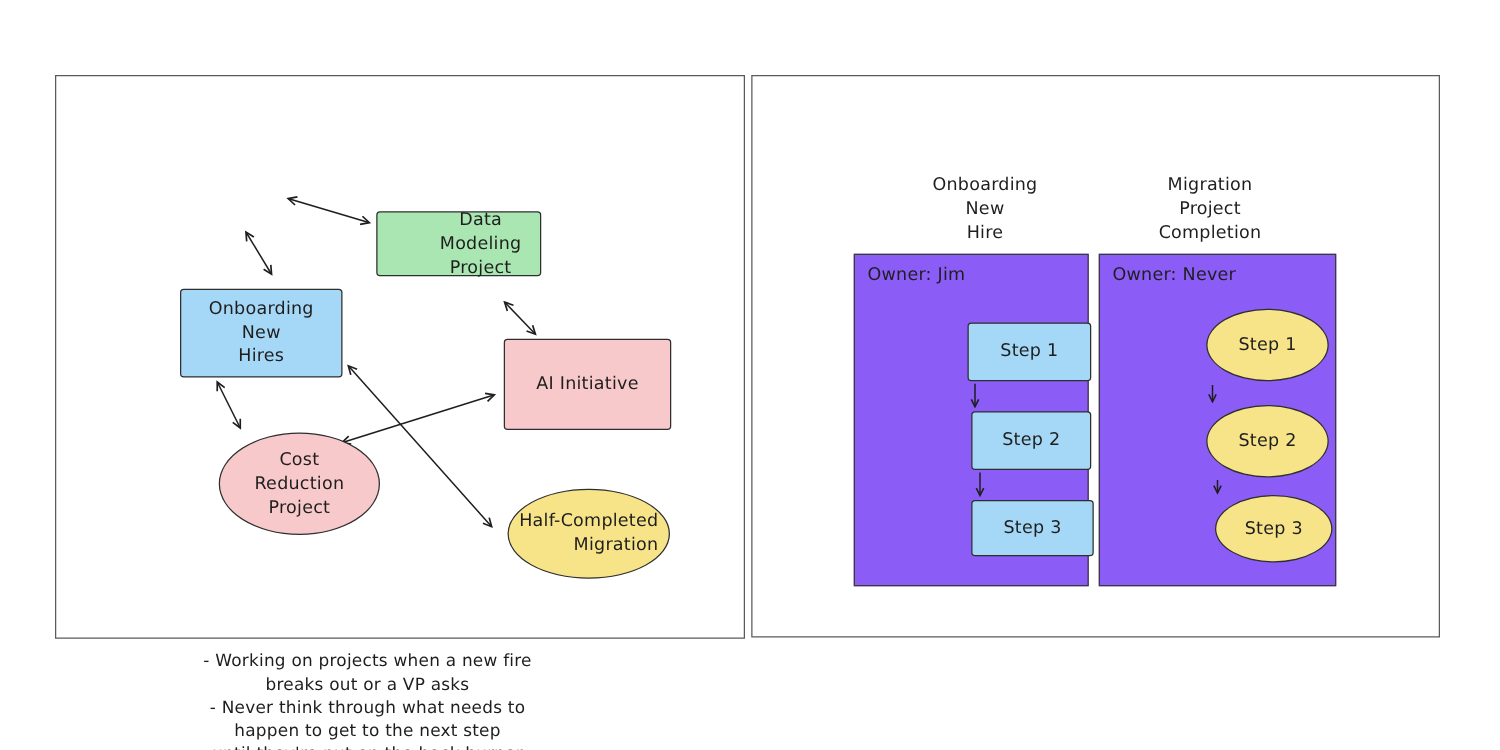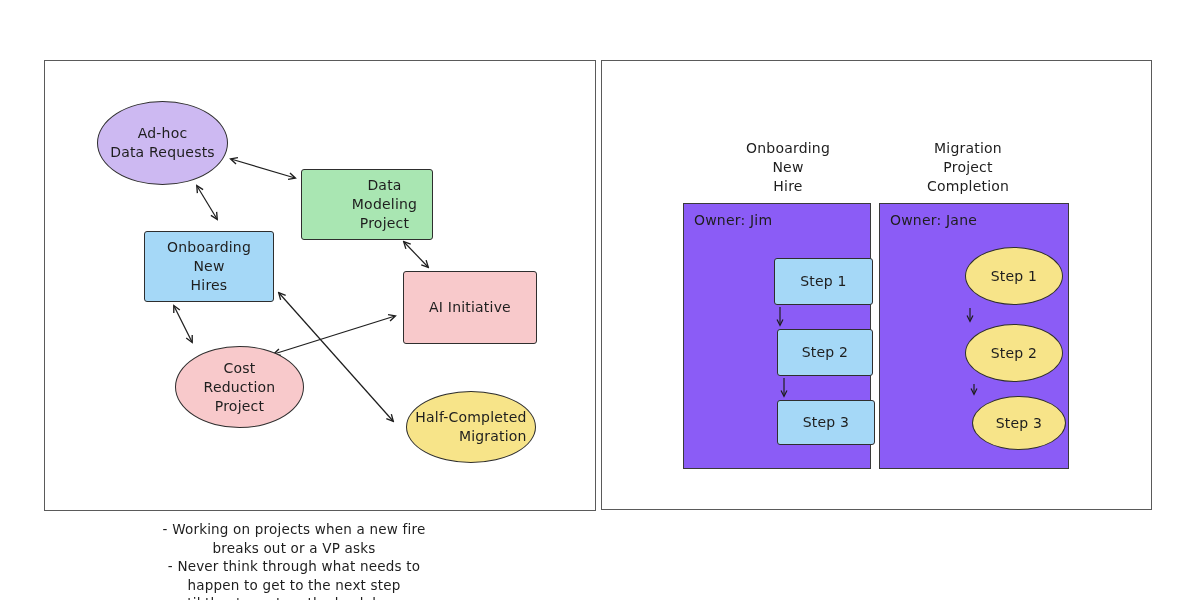--- a/index.html
+++ b/index.html
@@ -35,21 +35,21 @@
   .ellipse { border-radius: 50%; }
 
   .fill-purple { background: #cdb9f2; }
   .fill-green  { background: #a9e6b2; }
   .fill-blue   { background: #a5d8f7; }
   .fill-pink   { background: #f8c9cb; }
   .fill-yellow { background: #f7e489; }
 
   
   #node-adhoc      { left: 52px;  top: 40px;  width: 131px; height: 84px; }
-  #node-modeling   { left: 256px; top: 108px; width: 132px; height: 71px; padding-left: 35px; }
+  #node-modeling   { left: 256px; top: 108px; width: 132px; height: 52px; padding-left: 35px; }
   #node-onboarding { left: 99px;  top: 170px; width: 130px; height: 71px; }
   #node-ai         { left: 358px; top: 210px; width: 134px; height: 73px; }
   #node-cost       { left: 130px; top: 285px; width: 129px; height: 82px; }
   #node-migration  { left: 361px; top: 330px; width: 130px; height: 72px; text-align: right; }
 
   .arrow-layer { position: absolute; left: 0; top: 0; pointer-events: none; }
 
   
   .flow-title {
     position: absolute;
@@ -112,22 +112,20 @@
         </marker>
       </defs>
       <line x1="186" y1="98" x2="250" y2="117" stroke="#1e1e1e" stroke-width="1.2" marker-start="url(#ah)" marker-end="url(#ah)"></line>
       <line x1="152" y1="125" x2="172" y2="158" stroke="#1e1e1e" stroke-width="1.2" marker-start="url(#ah)" marker-end="url(#ah)"></line>
       <line x1="359" y1="181" x2="383" y2="206" stroke="#1e1e1e" stroke-width="1.2" marker-start="url(#ah)" marker-end="url(#ah)"></line>
       <line x1="129" y1="245" x2="147" y2="281" stroke="#1e1e1e" stroke-width="1.2" marker-start="url(#ah)" marker-end="url(#ah)"></line>
       <line x1="229" y1="293" x2="350" y2="255" stroke="#1e1e1e" stroke-width="1.2" marker-start="url(#ah)" marker-end="url(#ah)"></line>
       <line x1="234" y1="232" x2="348" y2="360" stroke="#1e1e1e" stroke-width="1.2" marker-start="url(#ah)" marker-end="url(#ah)"></line>
     </svg>
 
-    <div class="node ellipse fill-purple" id="node-adhoc">Ad-hoc
-Data Requests</div>
 
     <div class="node rect fill-green" id="node-modeling">Data
 Modeling
 Project</div>
 
     <div class="node rect fill-blue" id="node-onboarding">Onboarding
 New
 Hires</div>
 
     <div class="node rect fill-pink" id="node-ai">AI Initiative</div>
@@ -162,21 +160,21 @@
           <marker id="ah2" viewBox="0 0 10 10" refX="8" refY="5" markerWidth="7" markerHeight="7" orient="auto">
             <path d="M1.5,1.5 L8.5,5 L1.5,8.5" fill="none" stroke="#1e1e1e" stroke-width="1.5"></path>
           </marker>
         </defs>
         <line x1="96" y1="103" x2="96" y2="121" stroke="#1e1e1e" stroke-width="1.2" marker-end="url(#ah2)"></line>
         <line x1="100" y1="174" x2="100" y2="192" stroke="#1e1e1e" stroke-width="1.2" marker-end="url(#ah2)"></line>
       </svg>
     </div>
 
     <div class="flow-box" id="flow-box-jane">
-      <div class="owner-label">Owner: Jane</div>
+      <div class="owner-label">Owner: Never</div>
 
       <div class="node ellipse fill-yellow step" id="jane-step-1">Step 1</div>
       <div class="node ellipse fill-yellow step" id="jane-step-2">Step 2</div>
       <div class="node ellipse fill-yellow step" id="jane-step-3">Step 3</div>
 
       <svg class="arrow-layer" width="190" height="266" viewBox="0 0 190 266">
         <defs>
           <marker id="ah3" viewBox="0 0 10 10" refX="8" refY="5" markerWidth="7" markerHeight="7" orient="auto">
             <path d="M1.5,1.5 L8.5,5 L1.5,8.5" fill="none" stroke="#1e1e1e" stroke-width="1.5"></path>
           </marker>

